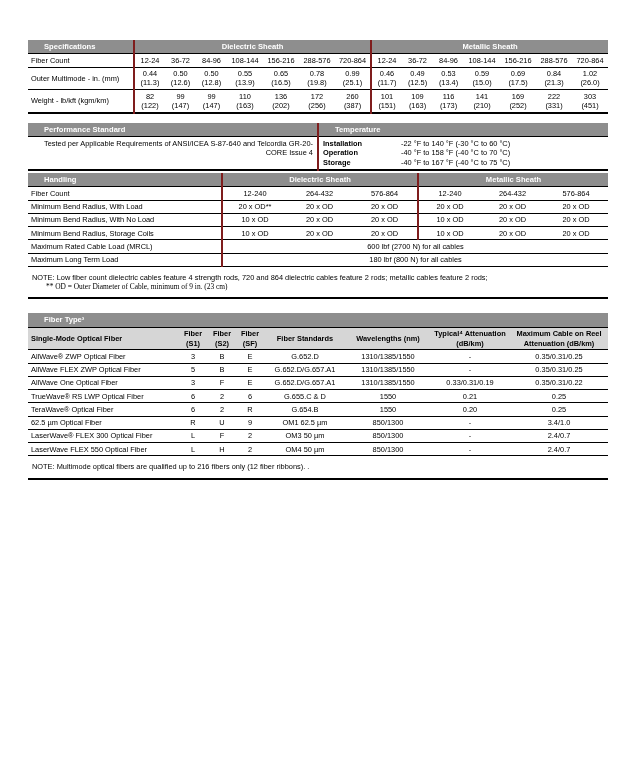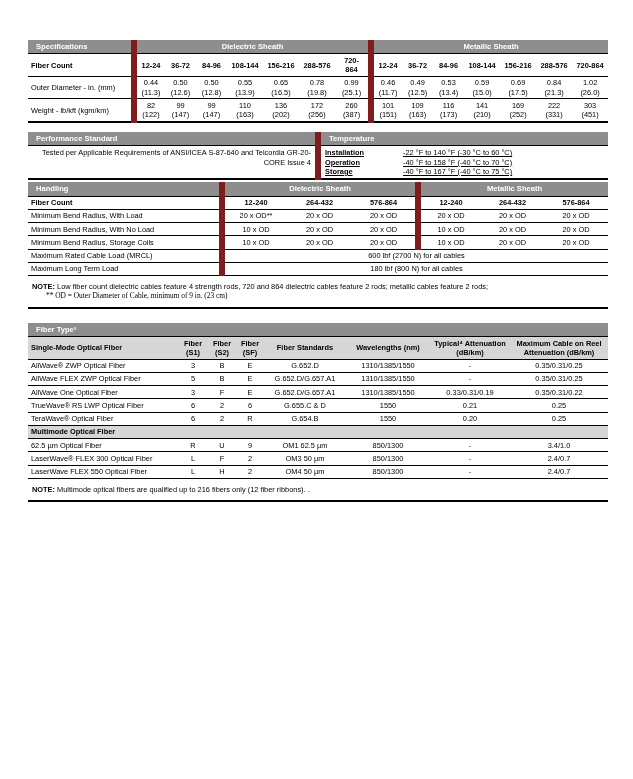--- a/index.html
+++ b/index.html
@@ -19,33 +19,33 @@
     line-height: 1.25;
   }
   td { padding: 1.5px 3px; vertical-align: middle; }
   tr { border-bottom: 1px solid #000; }
   tr.last { border-bottom: 2px solid #000; }
   td.bar {
     background: #8e8e8e;
     color: #fff;
     font-weight: bold;
     font-size: 7.6px;
-    padding: 2px 8px;
+    padding: 2px 16px;
   }
   td.sub { background: #d6d6d6; font-weight: bold; }
   .c { text-align: center; }
-  .b { font-weight: bold; }
-  .vl { border-left: 6px solid #7f1d1d; }
+  .b { font-weight: normal; }
+  .vl { border-left: 2px solid #7f1d1d; }
   .pre { white-space: pre-line; }
   .t1 { margin-bottom: 9px; }
   .t2 { margin-bottom: 2px; }
   .t3 { margin-bottom: 14px; }
   .perf-cell { vertical-align: top; padding: 2px 4px; text-align: right; }
   .temp-cell { vertical-align: top; padding: 2px 0 2px 4px; }
-  .temp-row { display: flex; text-decoration: underline; }
+  .temp-row { display: flex; }
   .temp-label { font-weight: bold; width: 78px; flex: 0 0 78px; }
   .note-cell { padding: 6px 4px; }
   .note-indent { padding-left: 14px; font-family: Liberation Serif, serif; }
 </style>
 </head>
 <body>
 
 <div class="page">
 
   <table class="t1">
@@ -83,21 +83,21 @@
       <td class="b c">720-864</td>
       <td class="b c vl">12-24</td>
       <td class="b c">36-72</td>
       <td class="b c">84-96</td>
       <td class="b c">108-144</td>
       <td class="b c">156-216</td>
       <td class="b c">288-576</td>
       <td class="b c">720-864</td>
     </tr>
     <tr>
-      <td>Outer Diameter - in. (mm)</td>
+      <td>Outer Multimode - in. (mm)</td>
       <td class="c pre vl">0.44
 (11.3)</td>
       <td class="c pre">0.50
 (12.6)</td>
       <td class="c pre">0.50
 (12.8)</td>
       <td class="c pre">0.55
 (13.9)</td>
       <td class="c pre">0.65
 (16.5)</td>
@@ -327,23 +327,20 @@
       <td>TeraWave® Optical Fiber</td>
       <td class="c">6</td>
       <td class="c">2</td>
       <td class="c">R</td>
       <td class="c">G.654.B</td>
       <td class="c">1550</td>
       <td class="c">0.20</td>
       <td class="c">0.25</td>
     </tr>
     <tr>
-      <td class="sub" colspan="8">Multimode Optical Fiber</td>
-    </tr>
-    <tr>
       <td>62.5 µm Optical Fiber</td>
       <td class="c">R</td>
       <td class="c">U</td>
       <td class="c">9</td>
       <td class="c">OM1 62.5 µm</td>
       <td class="c">850/1300</td>
       <td class="c">-</td>
       <td class="c">3.4/1.0</td>
     </tr>
     <tr>

